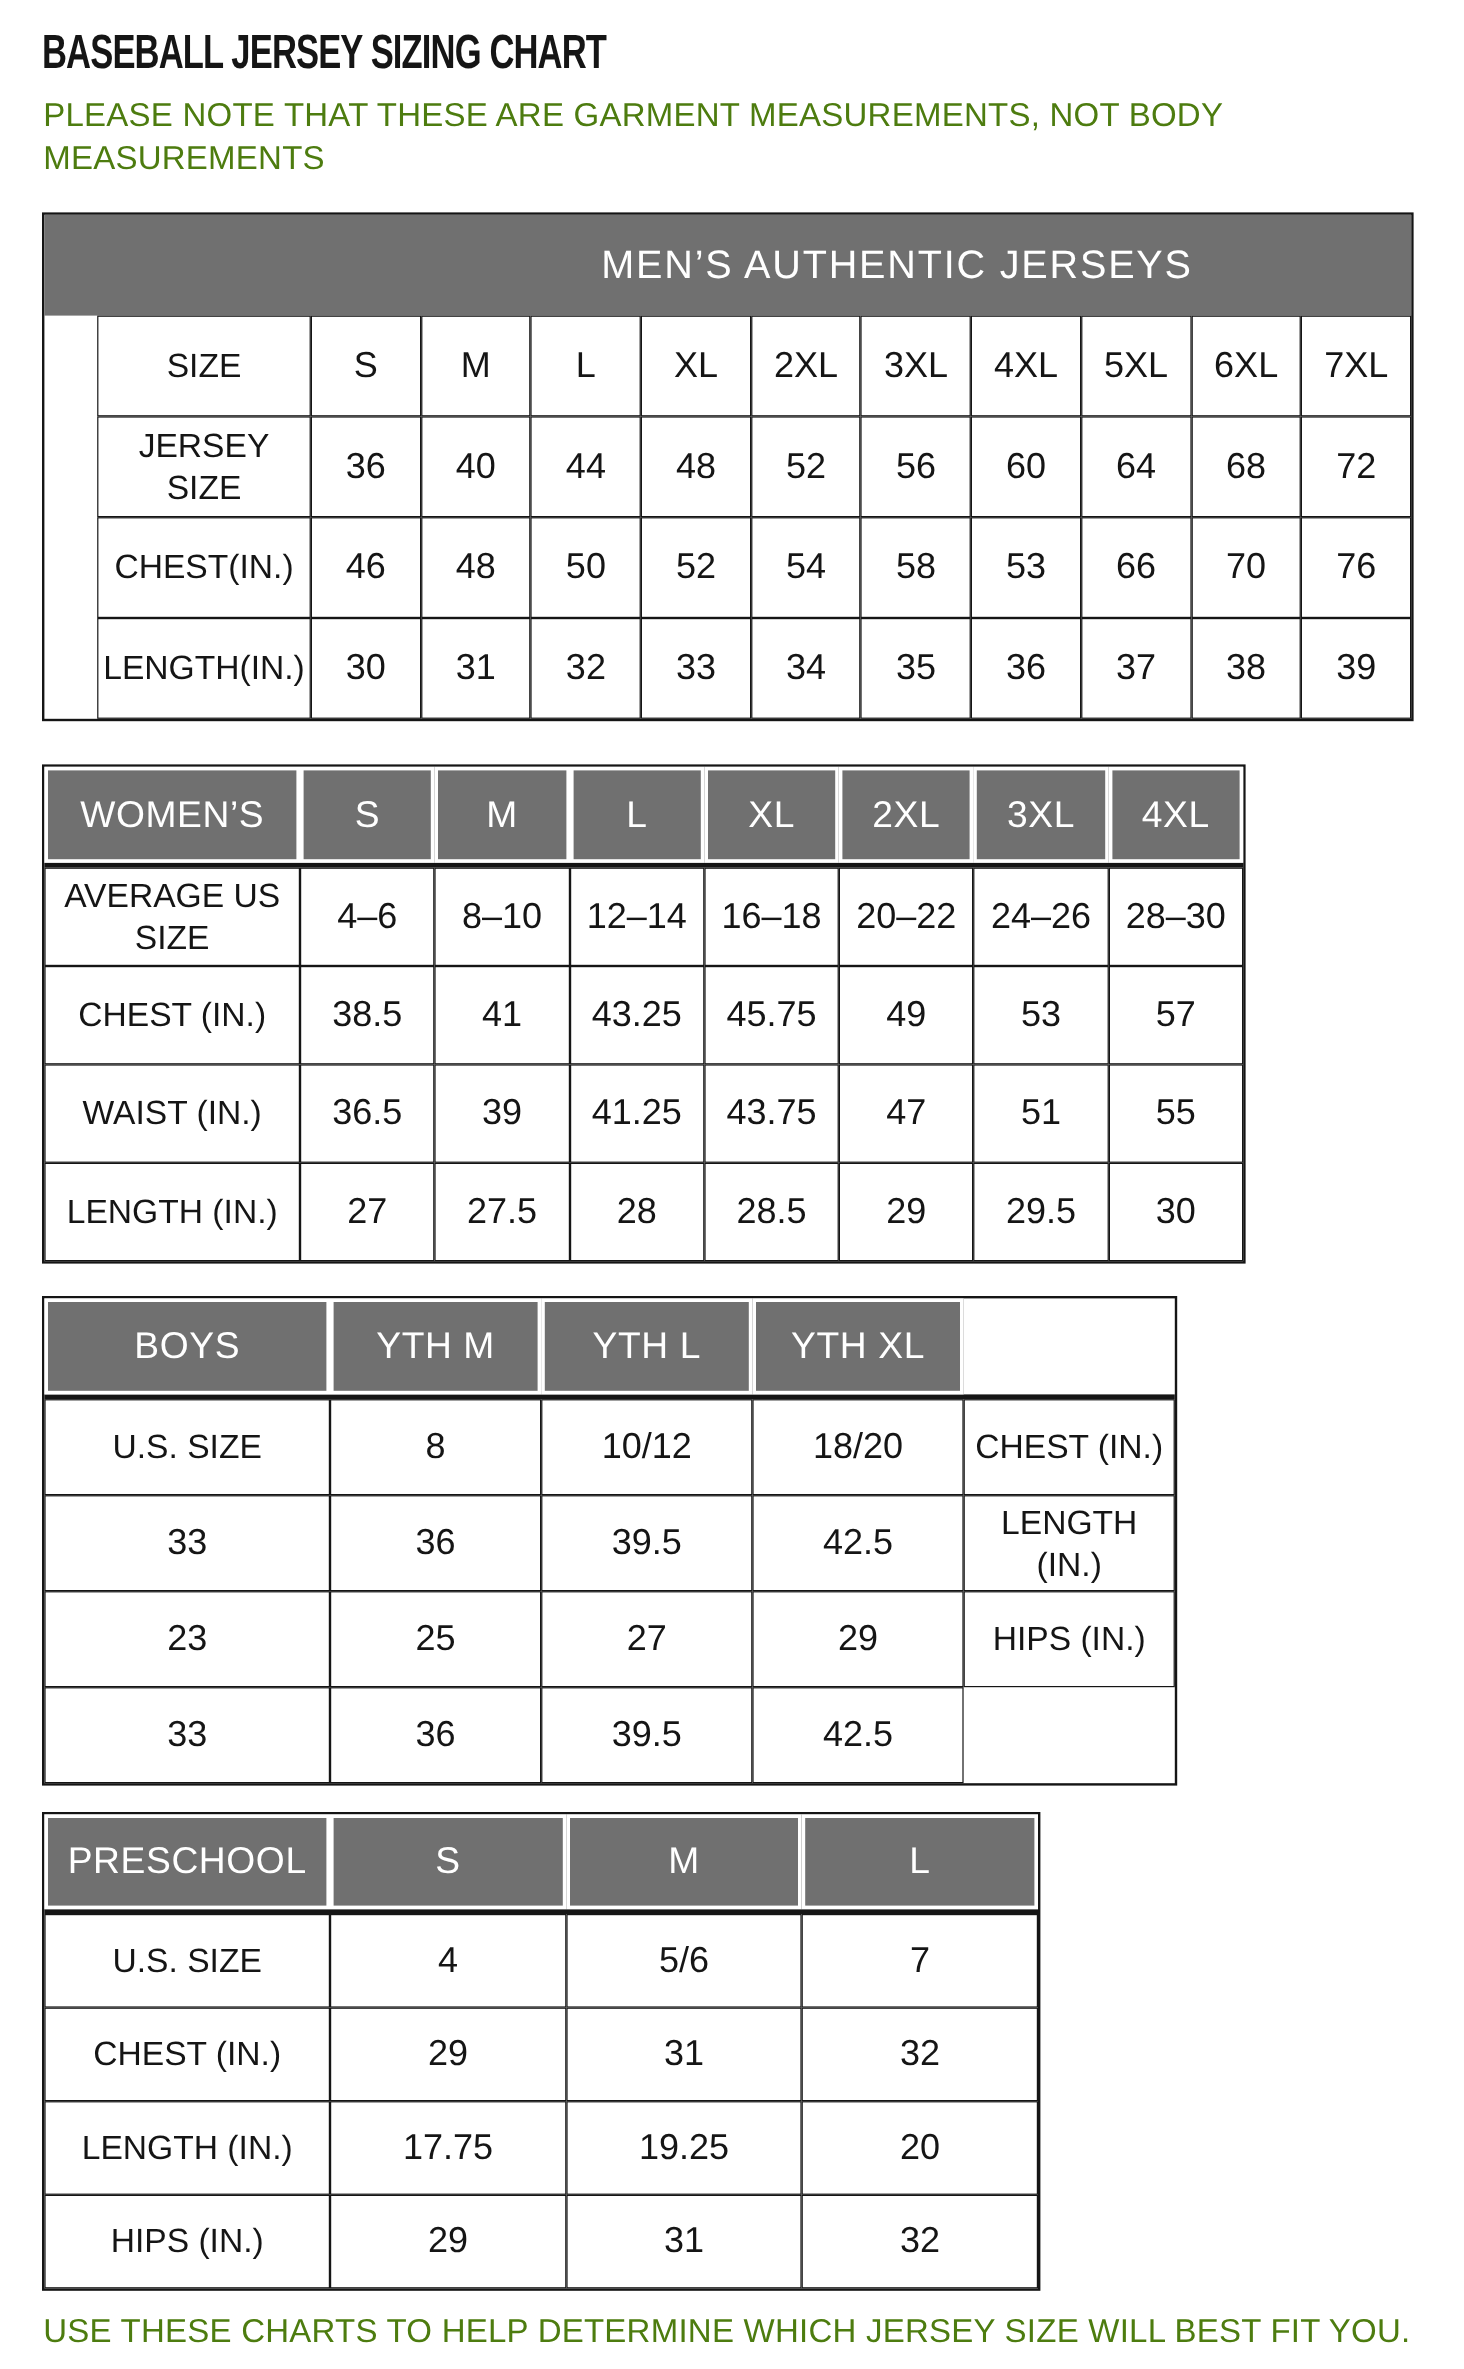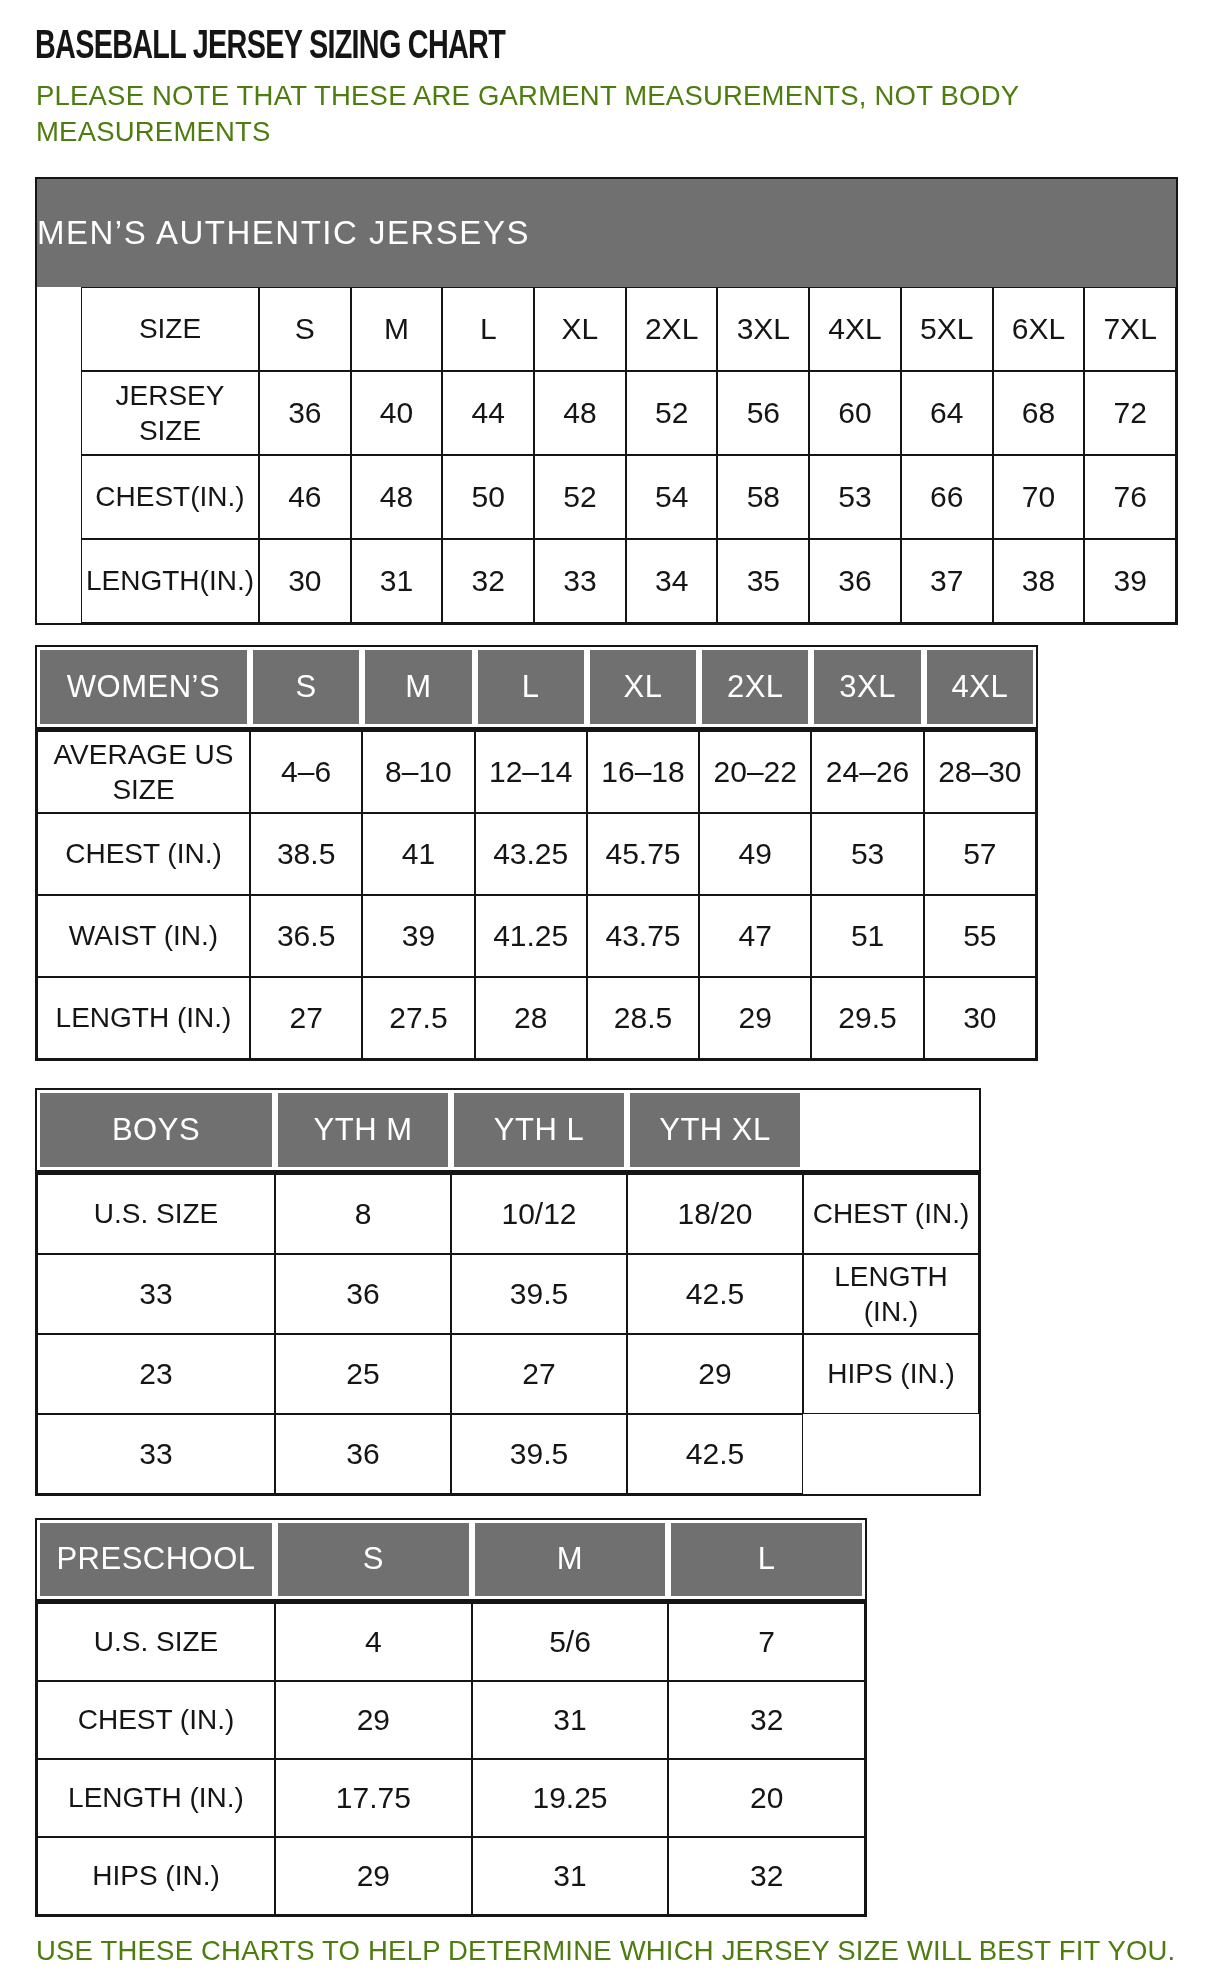--- a/index.html
+++ b/index.html
@@ -22,27 +22,27 @@
   
   .red-note{
     margin:14px 0 0 36px;font-size:27.5px;line-height:1.32;color:#4d7c0f;
     letter-spacing:0.2px;
   }
   .red-note.bottom{margin-top:16px;white-space:nowrap;}
 
   
   .tbl{margin-left:35px;border:2px solid #151515;box-sizing:border-box;background:#fff;}
   .tbl.mens{margin-top:26px;width:1143px;}
-  .tbl.womens{margin-top:20px;width:1003px;}
+  .tbl.womens{margin-top:36px;width:1003px;}
   .tbl.boys{margin-top:27px;width:946px;}
   .tbl.preschool{margin-top:22px;width:832px;}
 
   .banner{
-    height:108px;background:#707070;display:flex;align-items:center;justify-content:flex-start;
-    padding-right:182px;color:#ffffff;font-size:33px;letter-spacing:1.5px;
+    height:84px;background:#707070;display:flex;align-items:center;justify-content:flex-end;
+    padding-right:182px;color:#ffffff;font-size:33px;letter-spacing:1.5px;padding-left:38px;
   }
 
   .grid{display:grid;}
   .grid-mens{grid-template-columns:178px repeat(10,1fr);grid-auto-rows:84px;margin-left:44px;}
   .grid-womens{grid-template-columns:213px repeat(7,1fr);grid-auto-rows:82px;}
   .grid-boys{grid-template-columns:238px repeat(4,1fr);grid-auto-rows:80px;}
   .grid-preschool{grid-template-columns:238px repeat(3,1fr);grid-auto-rows:78px;}
 
   .ghead.grid-womens{grid-auto-rows:80px;}
   .ghead.grid-boys{grid-auto-rows:80px;}

